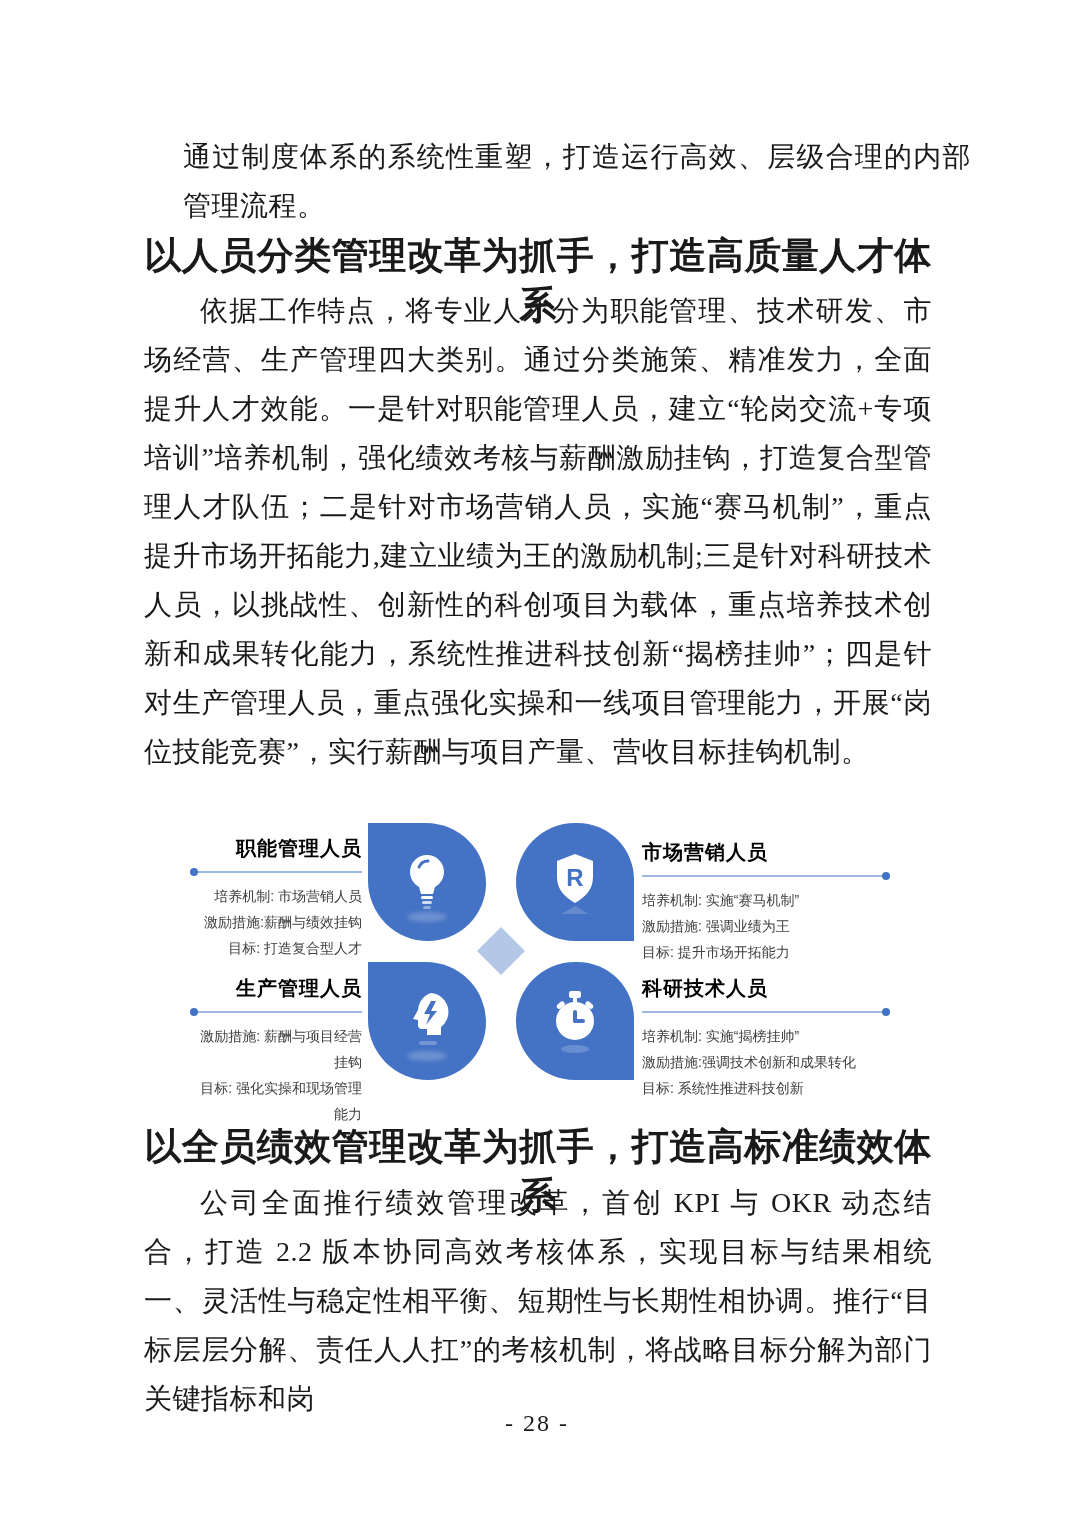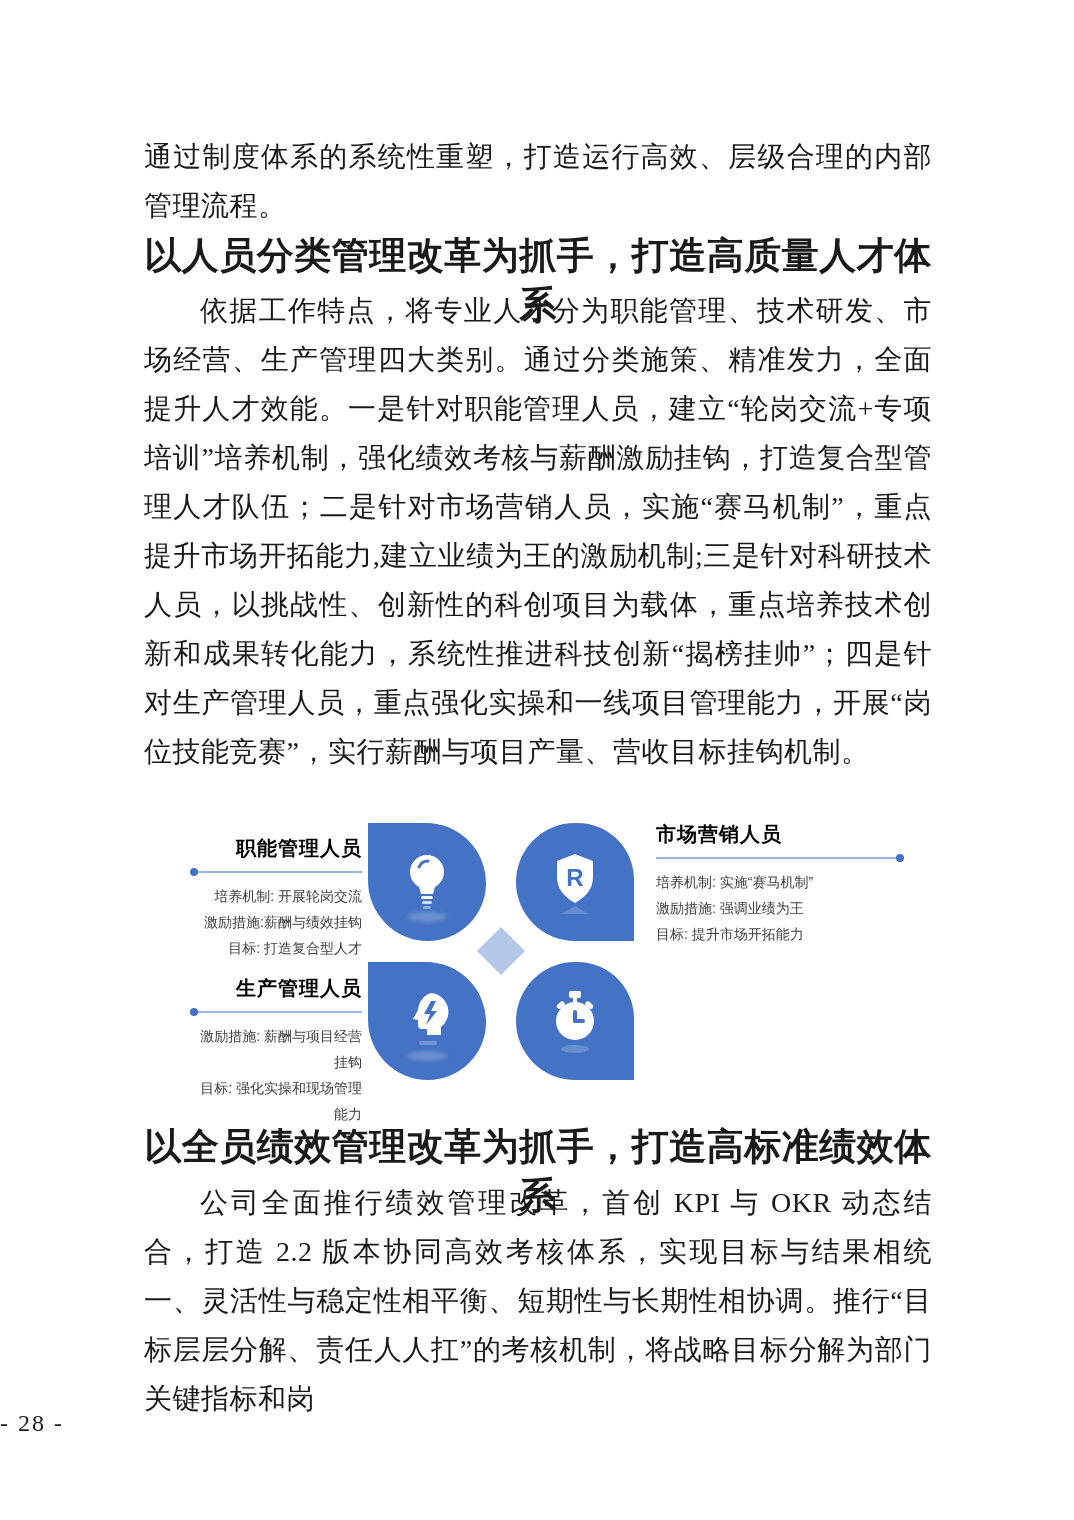--- a/index.html
+++ b/index.html
@@ -57,69 +57,79 @@
   }
   .qline.dot-left .dot{left:0;}
   .qline.dot-right .dot{right:0;}
   .qdetail{font-size:14px;line-height:26px;color:#404040;}
   .icon-wrap{position:relative;width:64px;height:72px;}
   .reflect{
     position:absolute;left:12px;bottom:-4px;width:40px;height:10px;border-radius:50%;
     background:rgba(255,255,255,0.22);filter:blur(2px);
   }
   .pagenum{
-    position:absolute;left:0;width:1074px;
+    position:absolute;left:0;width:1074px;text-align:center;
     font-size:24px;color:#1a1a1a;letter-spacing:2px;
   }
 </style>
 </head>
 <body>
 
 <div class="page">
 
-  <div class="bodytext" style="top:132px;">通过制度体系的系统性重塑，打造运行高效、层级合理的内部管理流程。</div>
+  <div class="bodytext" style="top:132px;margin-left:39px;">通过制度体系的系统性重塑，打造运行高效、层级合理的内部管理流程。</div>
 
   <div class="doc-heading" style="top:231px;">以人员分类管理改革为抓手，打造高质量人才体系</div>
 
   <div class="bodytext indent" style="top:286px;">依据工作特点，将专业人才分为职能管理、技术研发、市场经营、生产管理四大类别。通过分类施策、精准发力，全面提升人才效能。一是针对职能管理人员，建立“轮岗交流+专项培训”培养机制，强化绩效考核与薪酬激励挂钩，打造复合型管理人才队伍；二是针对市场营销人员，实施“赛马机制”，重点提升市场开拓能力,建立业绩为王的激励机制;三是针对科研技术人员，以挑战性、创新性的科创项目为载体，重点培养技术创新和成果转化能力，系统性推进科技创新“揭榜挂帅”；四是针对生产管理人员，重点强化实操和一线项目管理能力，开展“岗位技能竞赛”，实行薪酬与项目产量、营收目标挂钩机制。</div>
 
   <div class="diagram">
 
     <div class="qtext left" style="top:20px;">
       <div class="qtitle">职能管理人员</div>
       <div class="qline dot-left">
         <span class="rule"></span>
         <span class="dot"></span>
       </div>
-      <div class="qdetail">培养机制: 开展轮岗交流</div>
+      <div class="qdetail">培养机制: 市场营销人员</div>
       <div class="qdetail">激励措施:薪酬与绩效挂钩</div>
       <div class="qdetail">目标: 打造复合型人才</div>
     </div>
 
-    <div class="qtext right" style="top:6px;margin-left:14px;">
+    <div class="qtext right" style="top:24px;">
       <div class="qtitle">市场营销人员</div>
       <div class="qline dot-right">
         <span class="rule"></span>
         <span class="dot"></span>
       </div>
       <div class="qdetail">培养机制: 实施“赛马机制”</div>
       <div class="qdetail">激励措施: 强调业绩为王</div>
       <div class="qdetail">目标: 提升市场开拓能力</div>
     </div>
 
     <div class="qtext left" style="top:160px;">
       <div class="qtitle">生产管理人员</div>
       <div class="qline dot-left">
         <span class="rule"></span>
         <span class="dot"></span>
       </div>
       <div class="qdetail">激励措施: 薪酬与项目经营挂钩</div>
       <div class="qdetail">目标: 强化实操和现场管理能力</div>
     </div>
 
+    <div class="qtext right" style="top:160px;">
+      <div class="qtitle">科研技术人员</div>
+      <div class="qline dot-right">
+        <span class="rule"></span>
+        <span class="dot"></span>
+      </div>
+      <div class="qdetail">培养机制: 实施“揭榜挂帅”</div>
+      <div class="qdetail">激励措施:强调技术创新和成果转化</div>
+      <div class="qdetail">目标: 系统性推进科技创新</div>
+    </div>
 
     <div class="blob tl">
       <div class="icon-wrap">
         <svg width="64" height="72" viewBox="0 0 64 72">
           <circle cx="32" cy="26" r="17" fill="#ffffff"></circle>
           <path d="M24 21 A 10 10 0 0 1 33 15" fill="none" stroke="#4472C4" stroke-width="3" stroke-linecap="round"></path>
           <path d="M24 41 h16 l-2 7 h-12 z" fill="#ffffff"></path>
           <rect x="26" y="50" width="12" height="3" rx="1.5" fill="#ffffff"></rect>
           <rect x="27" y="55" width="10" height="3" rx="1.5" fill="#ffffff" opacity="0.75"></rect>
           <rect x="28" y="60" width="8" height="3" rx="1.5" fill="#ffffff" opacity="0.4"></rect>

